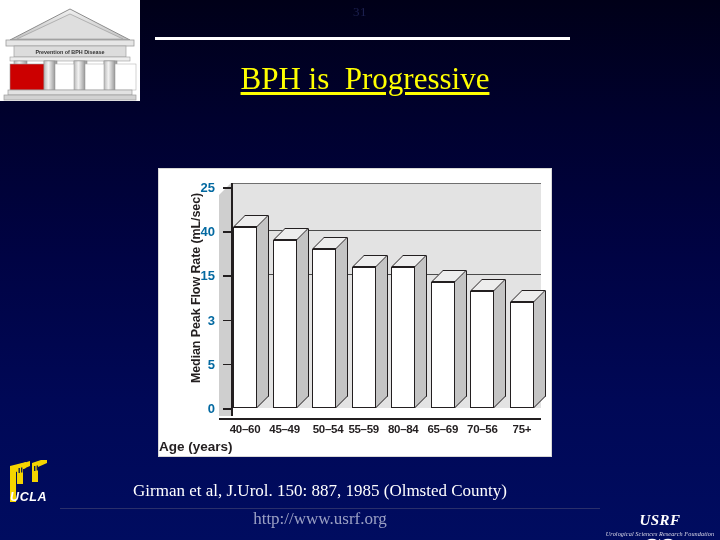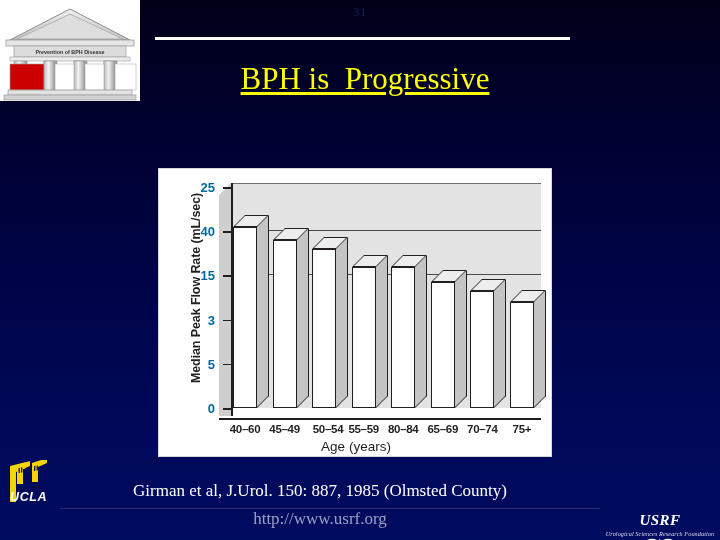--- a/index.html
+++ b/index.html
@@ -237,23 +237,22 @@
     color: #231f20;
     text-align: center;
     white-space: nowrap;
     letter-spacing: -0.3px;
   }
   #x-axis-title {
     position: absolute;
     left: 0;
     top: 270px;
     width: 394px;
-    text-align: center;
     font-size: 13.5px;
-    font-weight: normal;
+    font-weight: bold;
     color: #231f20;
   }
 
   
   #footer-rule {
     position: absolute;
     left: 60px;
     top: 508px;
     width: 540px;
     height: 1px;
@@ -470,21 +469,21 @@
       <div id="axis-x"></div>
     </div>
 
     <div id="x-labels">
         <div class="x-label" style="left: 6px; width: 40px;">40–60</div>
         <div class="x-label" style="left: 45.55px; width: 40px;">45–49</div>
         <div class="x-label" style="left: 89px; width: 40px;">50–54</div>
         <div class="x-label" style="left: 124.65px; width: 40px;">55–59</div>
         <div class="x-label" style="left: 164.2px; width: 40px;">80–84</div>
         <div class="x-label" style="left: 203.75px; width: 40px;">65–69</div>
-        <div class="x-label" style="left: 243.3px; width: 40px;">70–74</div>
+        <div class="x-label" style="left: 243.3px; width: 40px;">70–56</div>
         <div class="x-label" style="left: 282.85px; width: 40px;">75+</div>
       </div>
     <div id="x-axis-title">Age (years)</div>
   </div>
 </div>
 
 <div id="footer-rule"></div>
 <div id="citation">Girman et al, J.Urol. 150: 887, 1985 (Olmsted County)</div>
 <div id="source-url">http://www.usrf.org</div>
 

